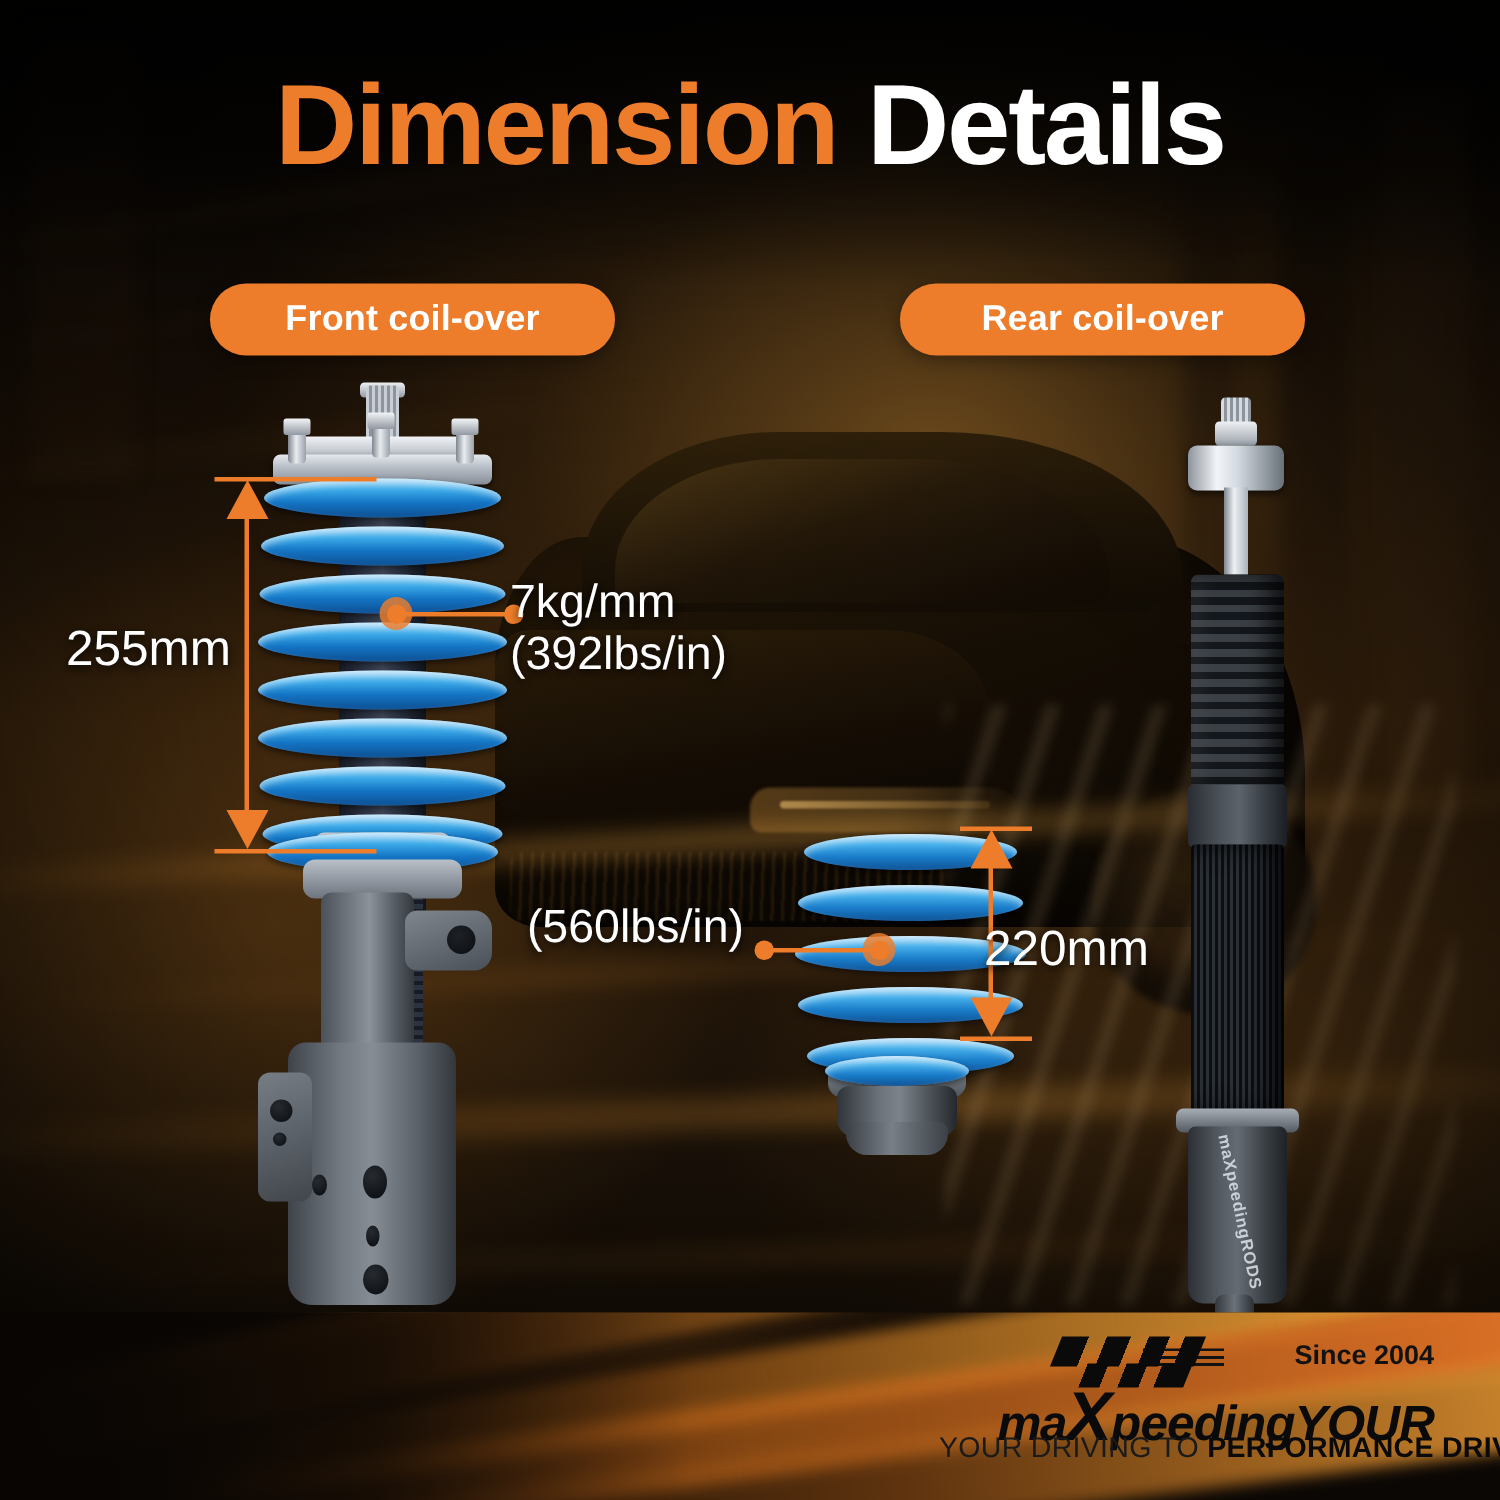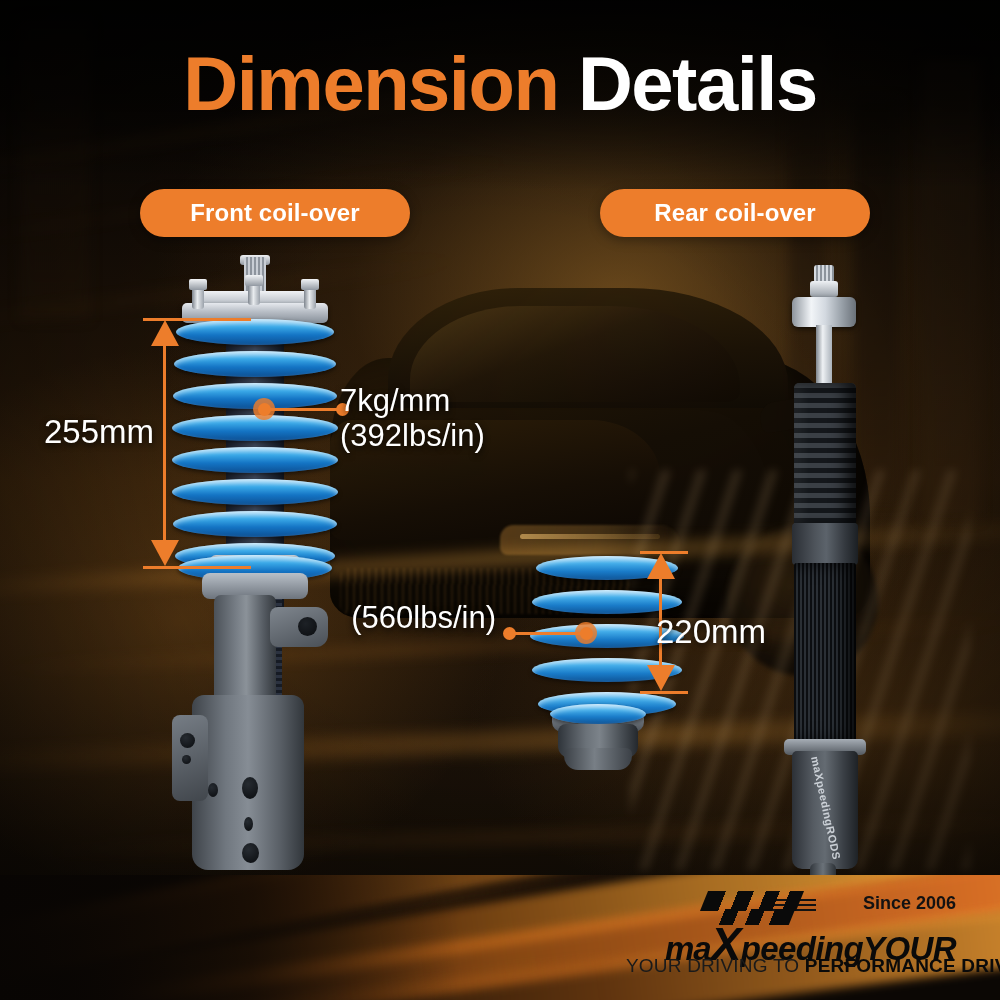--- a/index.html
+++ b/index.html
@@ -390,21 +390,21 @@
     <div class="f-streak fa5"></div>
     <div class="f-streak fa1"></div>
     <div class="f-streak fa6"></div>
     <div class="f-streak fa2"></div>
     <div class="f-streak fa3"></div>
     <div class="f-streak fa4"></div>
     <div class="f-fadeleft"></div>
 
     <div class="logo">
       <div class="logo-flaglines"></div>
-      <div class="logo-since">Since 2006</div>
+      <div class="logo-since">Since 2004</div>
       <div class="logo-checker"></div>
       <div class="logo-checker2"></div>
       <div class="logo-main">
         <span class="lm-a">ma</span><span class="logo-x">X</span><span>peeding</span><span>YOUR</span>
       </div>
       <div class="logo-tag">
         <span>YOUR DRIVING TO </span><span class="tg-b">PERFORMANCE DRIVING</span>
       </div>
     </div>
   </div>

